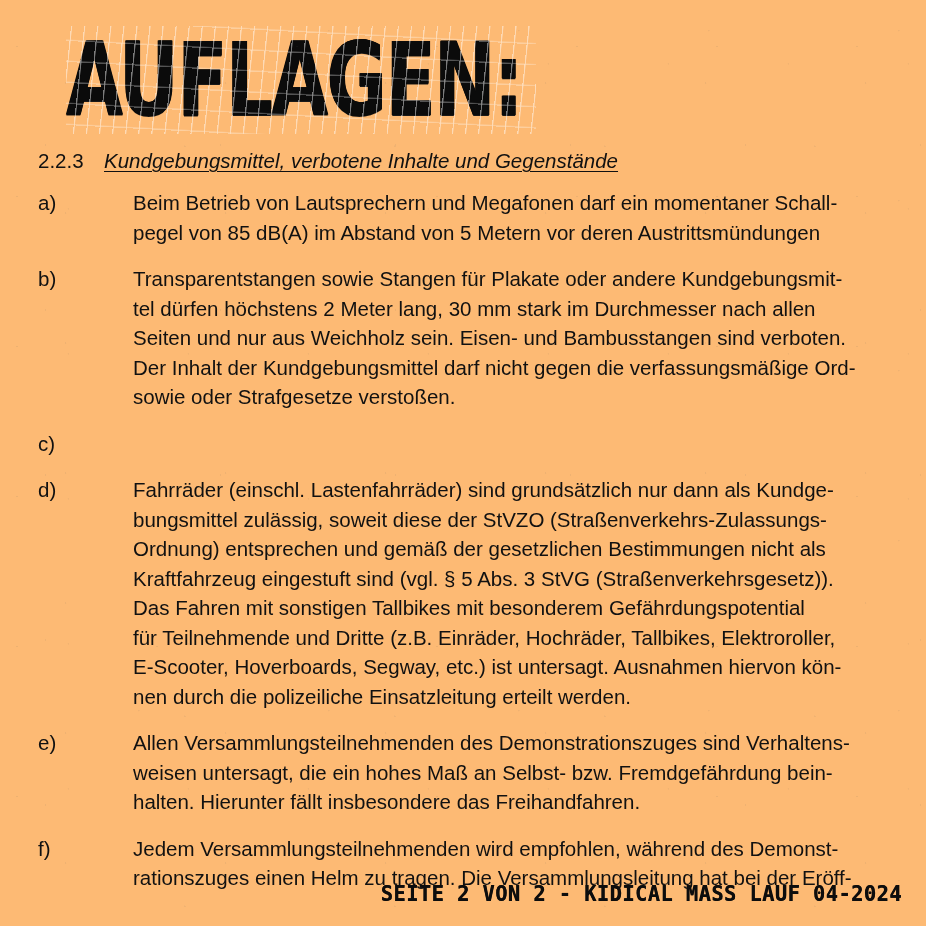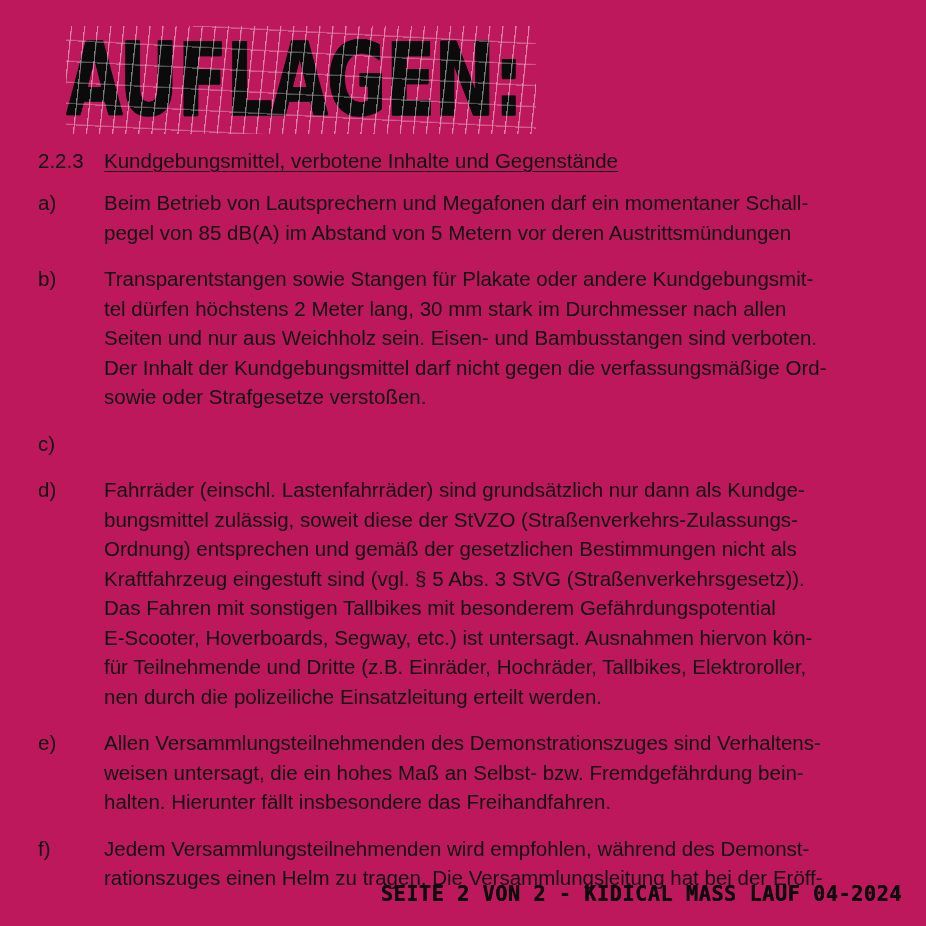--- a/index.html
+++ b/index.html
@@ -14,21 +14,21 @@
     overflow: hidden;
     font-family: "Liberation Sans", sans-serif;
     color: #111111;
     position: relative;
     -webkit-font-smoothing: antialiased;
   }
 
   .page {
     position: absolute;
     inset: 0;
-    background: #be185d;
+    background: #fdba74;
   }
 
   
   .title-block {
     position: absolute;
     left: 66px;
     top: 26px;
     width: 800px;
     height: 108px;
   }
@@ -90,20 +90,21 @@
     white-space: nowrap;
   }
   .section-heading .sec-num {
     display: inline-block;
     min-width: 66px;
   }
   .section-heading .sec-title {
     text-decoration: underline;
     text-underline-offset: 3px;
     text-decoration-thickness: 1.2px;
+    font-style: italic;
   }
 
   
   .clauses {
     position: absolute;
     left: 38px;
     top: 188px;
     width: 860px;
   }
   .clause {
@@ -118,20 +119,21 @@
     padding-top: 0px;
   }
   .clause-body {
     flex: 1 1 auto;
     font-size: 20.5px;
     line-height: 29.5px;
     text-align: justify;
     text-justify: inter-word;
     hyphens: manual;
     max-width: 792px;
+    margin-left: 29px;
   }
   .clause-body > span { display: block; }
 
   
   .footer {
     position: absolute;
     right: 24px;
     bottom: 20px;
     font-family: "DejaVu Sans Mono", monospace;
     font-weight: bold;
@@ -198,22 +200,22 @@
         </div>
       </div>
       <div class="clause">
         <div class="clause-label">d)</div>
         <div class="clause-body">
           <span>Fahrräder (einschl. Lastenfahrräder) sind grundsätzlich nur dann als Kundge-</span>
           <span>bungsmittel zulässig, soweit diese der StVZO (Straßenverkehrs-Zulassungs-</span>
           <span>Ordnung) entsprechen und gemäß der gesetzlichen Bestimmungen nicht als</span>
           <span>Kraftfahrzeug eingestuft sind (vgl. § 5 Abs. 3 StVG (Straßenverkehrsgesetz)).</span>
           <span>Das Fahren mit sonstigen Tallbikes mit besonderem Gefährdungspotential</span>
+          <span>für Teilnehmende und Dritte (z.B. Einräder, Hochräder, Tallbikes, Elektroroller,</span>
           <span>E-Scooter, Hoverboards, Segway, etc.) ist untersagt. Ausnahmen hiervon kön-</span>
-          <span>für Teilnehmende und Dritte (z.B. Einräder, Hochräder, Tallbikes, Elektroroller,</span>
           <span>nen durch die polizeiliche Einsatzleitung erteilt werden.</span>
         </div>
       </div>
       <div class="clause">
         <div class="clause-label">e)</div>
         <div class="clause-body">
           <span>Allen Versammlungsteilnehmenden des Demonstrationszuges sind Verhaltens-</span>
           <span>weisen untersagt, die ein hohes Maß an Selbst- bzw. Fremdgefährdung bein-</span>
           <span>halten. Hierunter fällt insbesondere das Freihandfahren.</span>
         </div>

